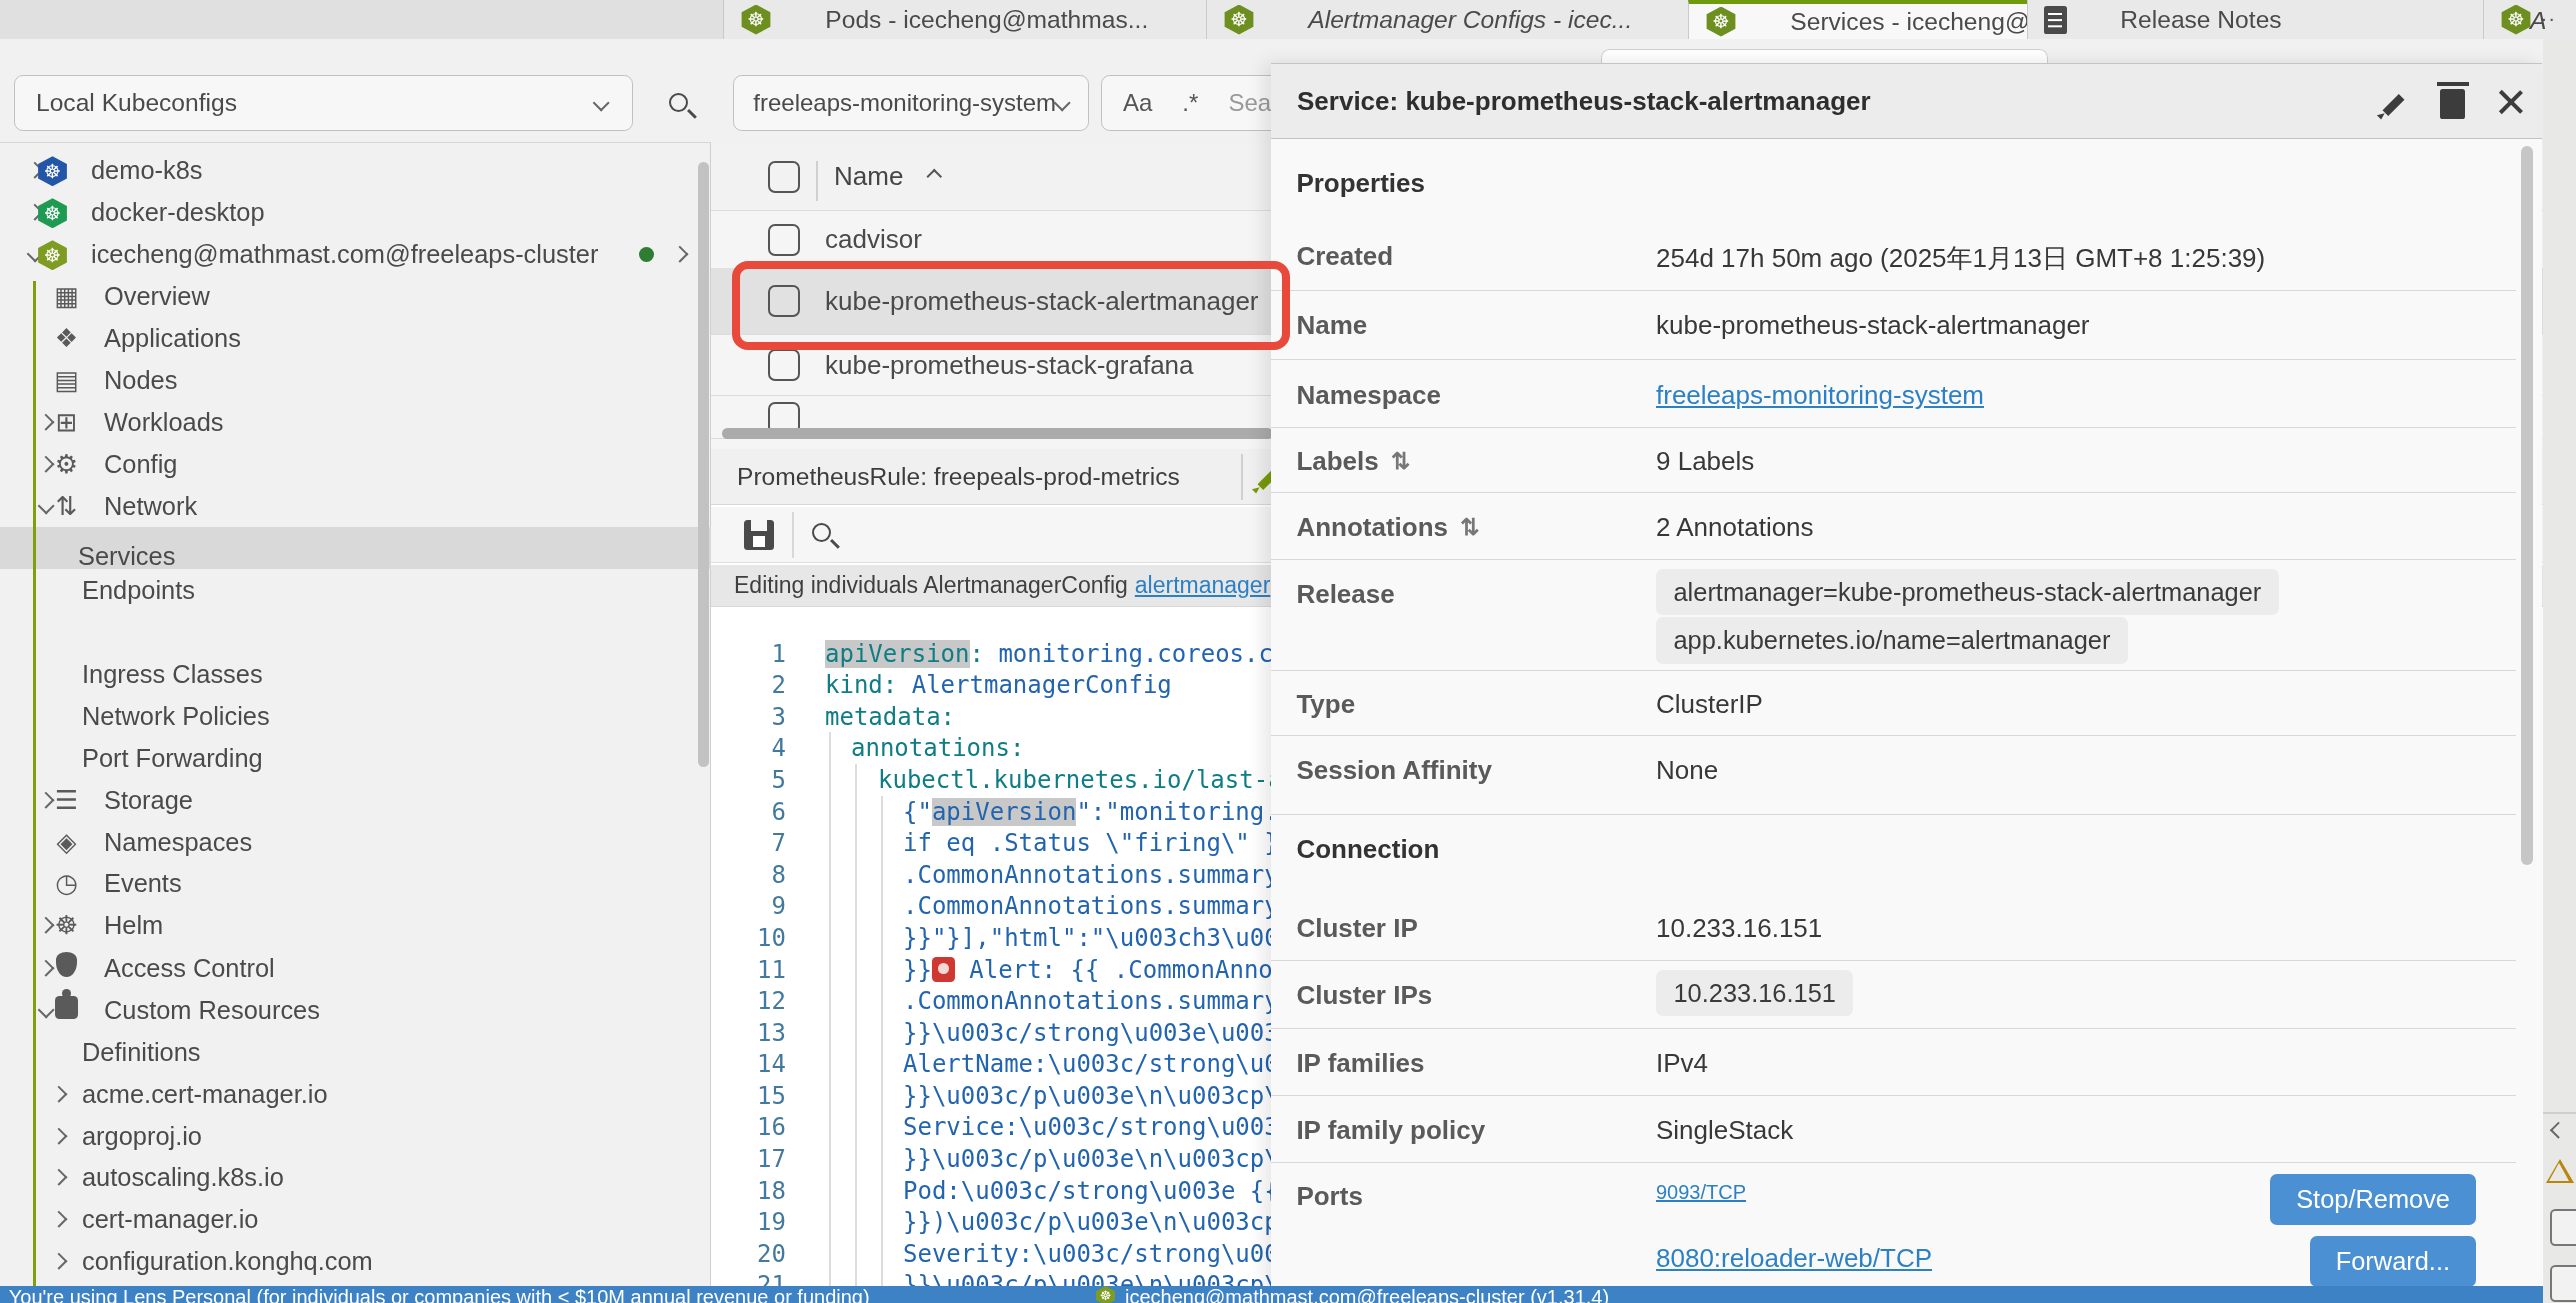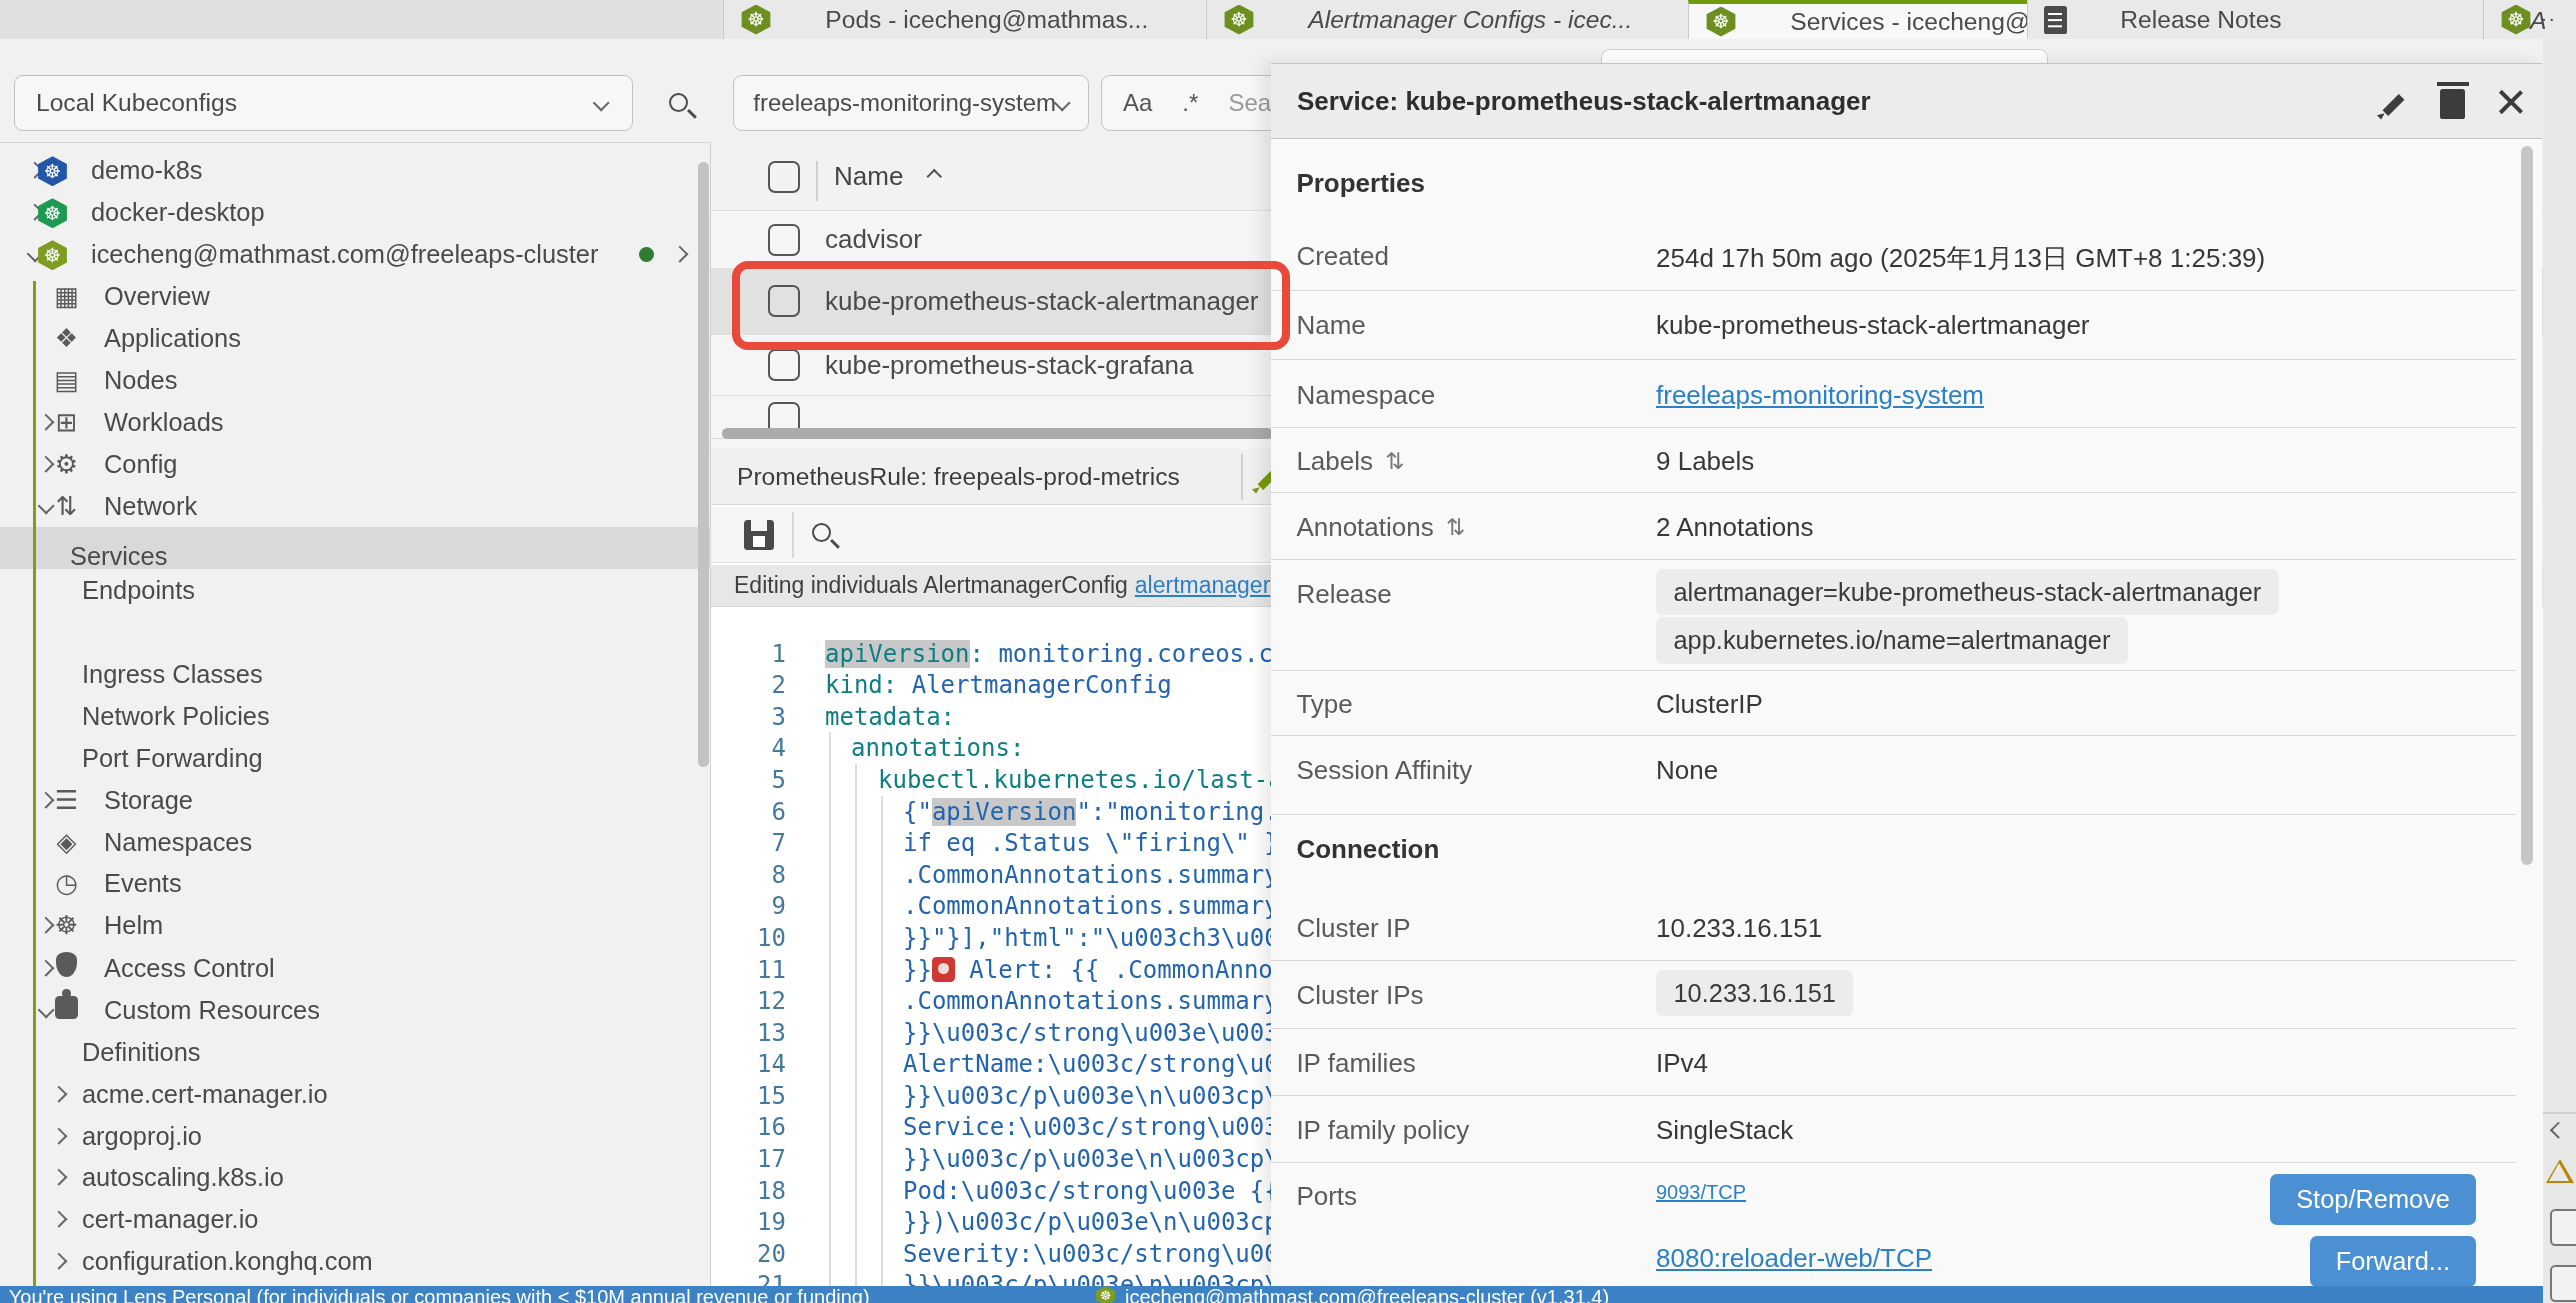--- a/index.html
+++ b/index.html
@@ -119,21 +119,21 @@
   .trash:before { content:""; position:absolute; left:-3.5px; top:-7px; width:32px; height:4.4px; background:#3c3c3c; }
   .xicon { display:inline-block; width:26px; height:26px; position:relative; }
   .xicon:before,.xicon:after { content:""; position:absolute; left:11.4px; top:0; width:3.5px; height:30px; background:#3c3c3c; }
   .xicon:before { transform:rotate(45deg); } .xicon:after { transform:rotate(-45deg); }
   #drawer-pencil { position:absolute; left:1107px; top:23px; color:#3c3c3c; }
   #drawer-trash { position:absolute; left:1169px; top:24.6px; }
   #drawer-close { position:absolute; left:1227px; top:23px; }
   .d-heading { position:absolute; left:25.4px; font-size:26px; font-weight:bold; color:#333; }
   .d-row { position:absolute; left:0; width:1245px; border-bottom:1.8px solid #d8d8d8; }
   .d-row.nosep { border-bottom:none; }
-  .d-label { position:absolute; left:25.4px; font-size:26px; color:#5a5a5a; display:flex; gap:12.3px; align-items:center; }
+  .d-label { position:absolute; left:25.4px; font-size:26px; color:#5a5a5a; display:flex; gap:12.3px; align-items:center;font-weight:bold; }
   .d-sort { font-size:23px; color:#777; }
   .d-value { position:absolute; left:385px; font-size:26px; color:#383838; }
   .d-link { color:#2c80c5; text-decoration:underline; }
   .badge { display:inline-block; background:#ececec; border-radius:7px; padding:8.8px 17.5px;
     font-size:25.4px; color:#3a3a3a; }
   .port-btn { position:absolute; background:#4a90d2; color:#fff; border:none; border-radius:7px;
     font-size:25.4px; font-family:"Liberation Sans", sans-serif; display:flex; align-items:center; justify-content:center; }
   #drawer-scroll { position:absolute; left:1250px; top:82px; width:12.3px; height:719px; background:#c6c6c6; border-radius:6.1px; }
   
   #annotation { left:732px; top:261px; width:558px; height:89px; border:8px solid #e8493b;
@@ -213,21 +213,21 @@
         <span class="chev right" style="position: absolute; left: 40px; top: 15px;"></span>
         <span class="t-icon" style="left: 47px;">⚙</span>
         <span class="t-label" style="left: 104px;">Config</span>
       </div>
       <div class="tree-row" style="top: 336px;">
         <span class="chev down" style="position: absolute; left: 40px; top: 15px;"></span>
         <span class="t-icon" style="left: 47px;">⇅</span>
         <span class="t-label" style="left: 104px;">Network</span>
       </div>
       <div class="tree-row selected" style="top: 378px;">
-        <span class="t-label" style="left: 70px; margin-top: 16px;">Services</span>
+        <span class="t-label" style="left: 78px; margin-top: 16px;">Services</span>
       </div>
       <div class="tree-row" style="top: 420px;">
         <span class="t-label" style="left: 82px;">Endpoints</span>
       </div>
       <div class="tree-row" style="top: 504px;">
         <span class="t-label" style="left: 82px;">Ingress Classes</span>
       </div>
       <div class="tree-row" style="top: 546px;">
         <span class="t-label" style="left: 82px;">Network Policies</span>
       </div>

